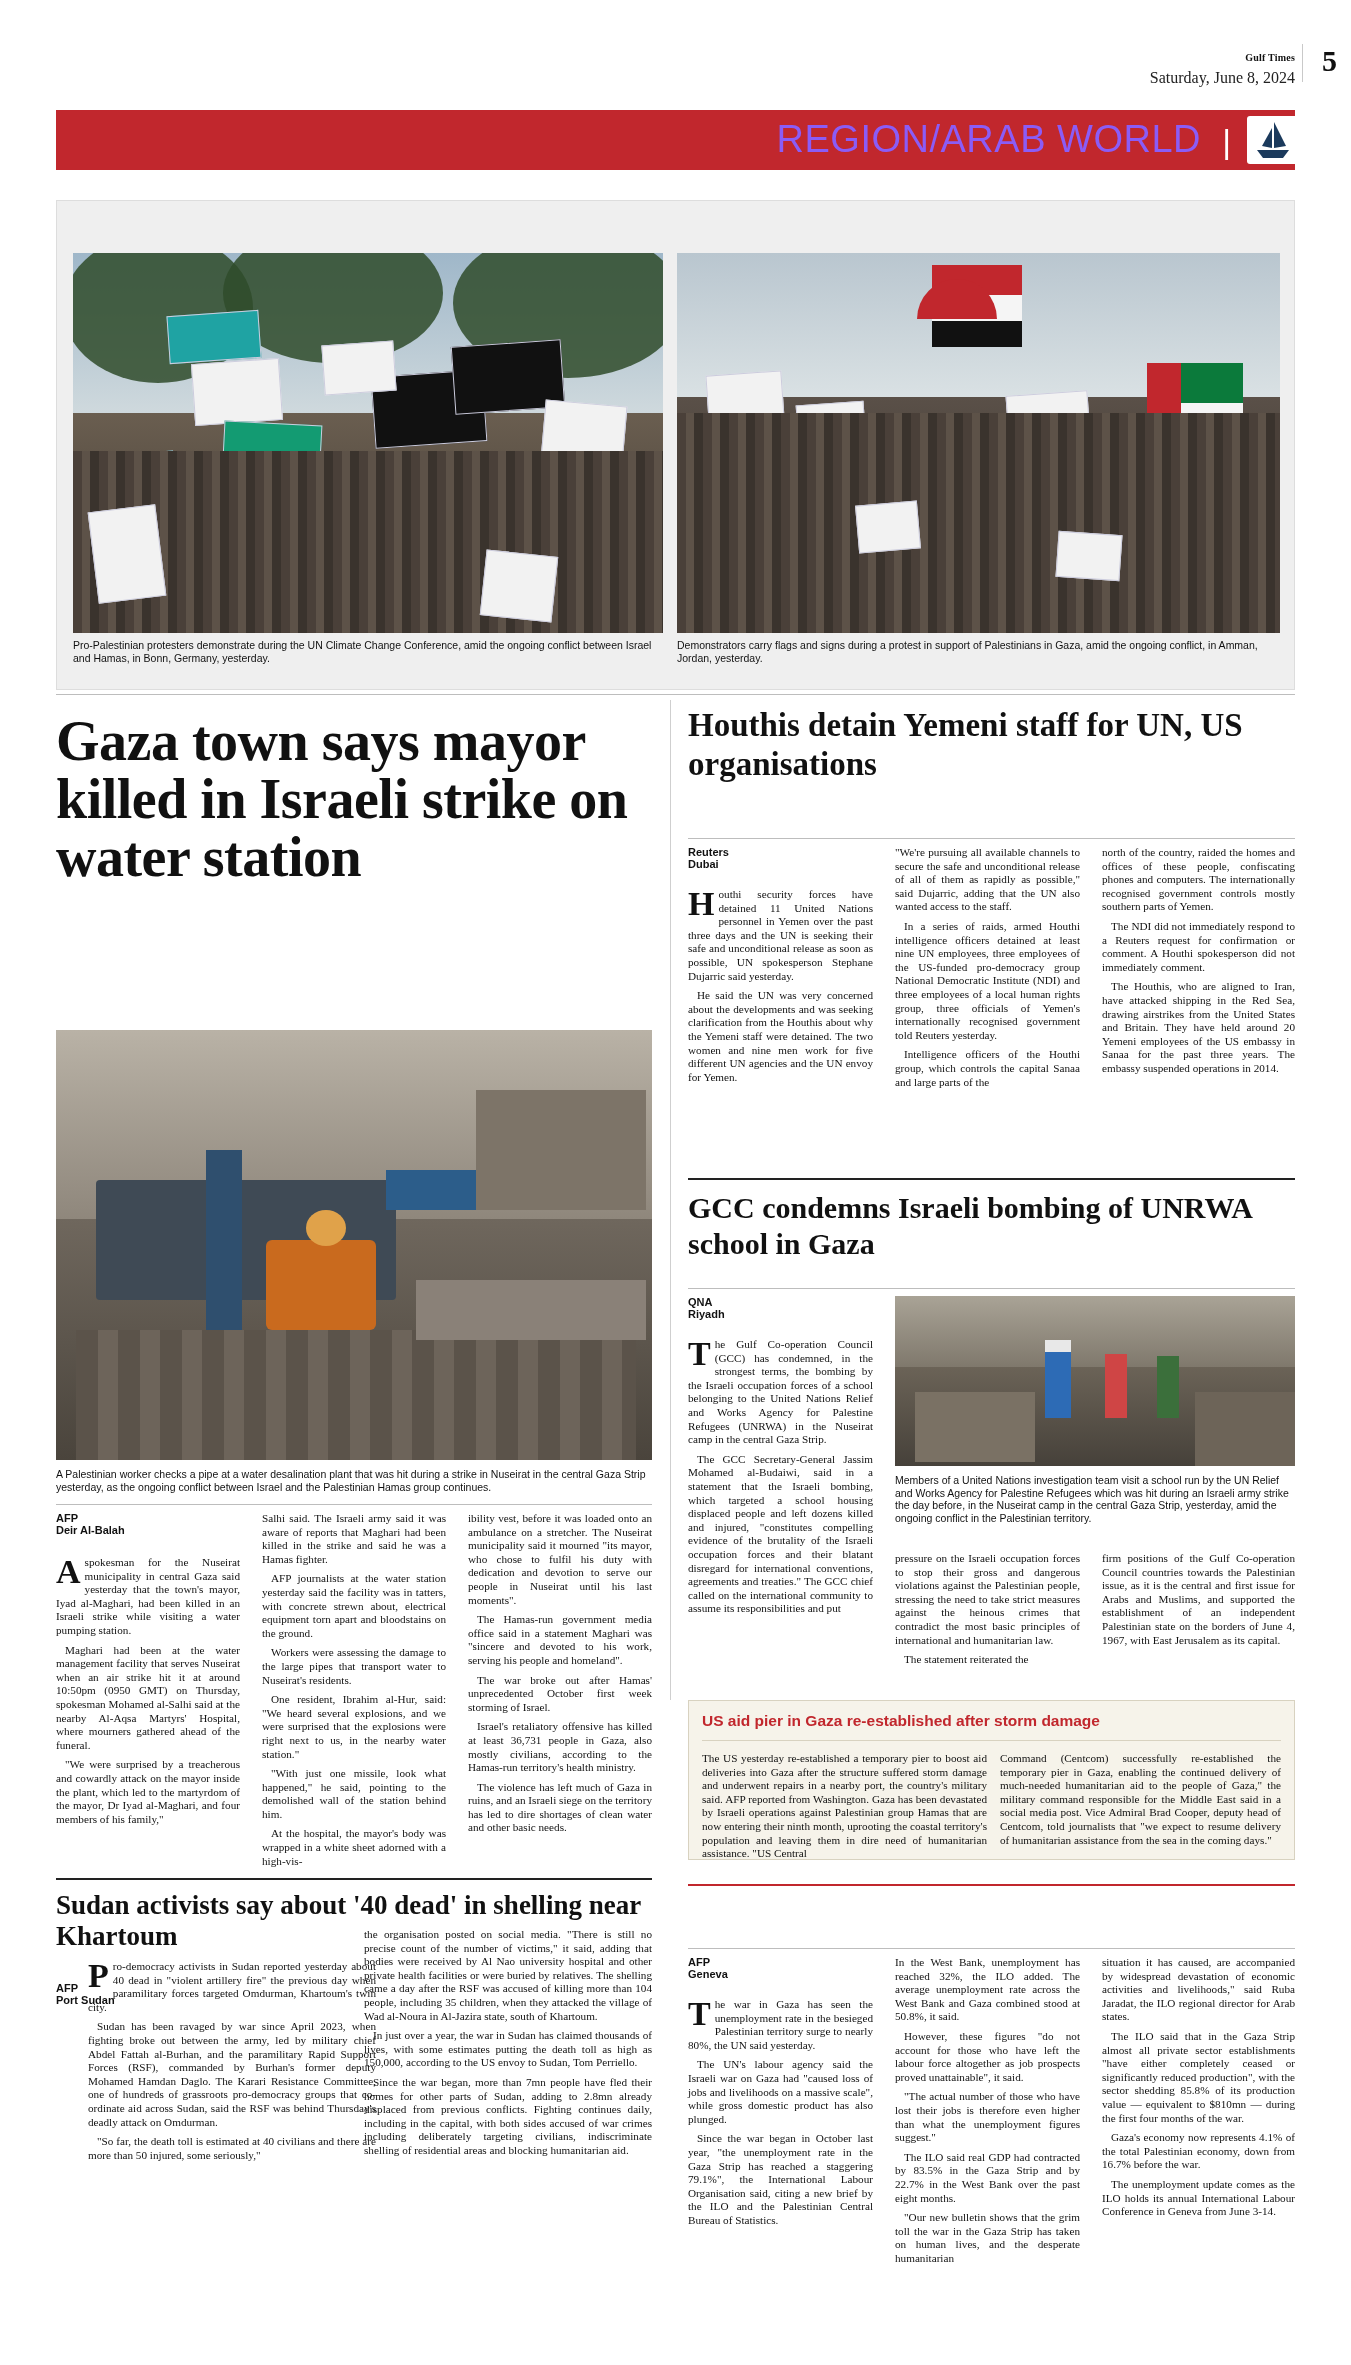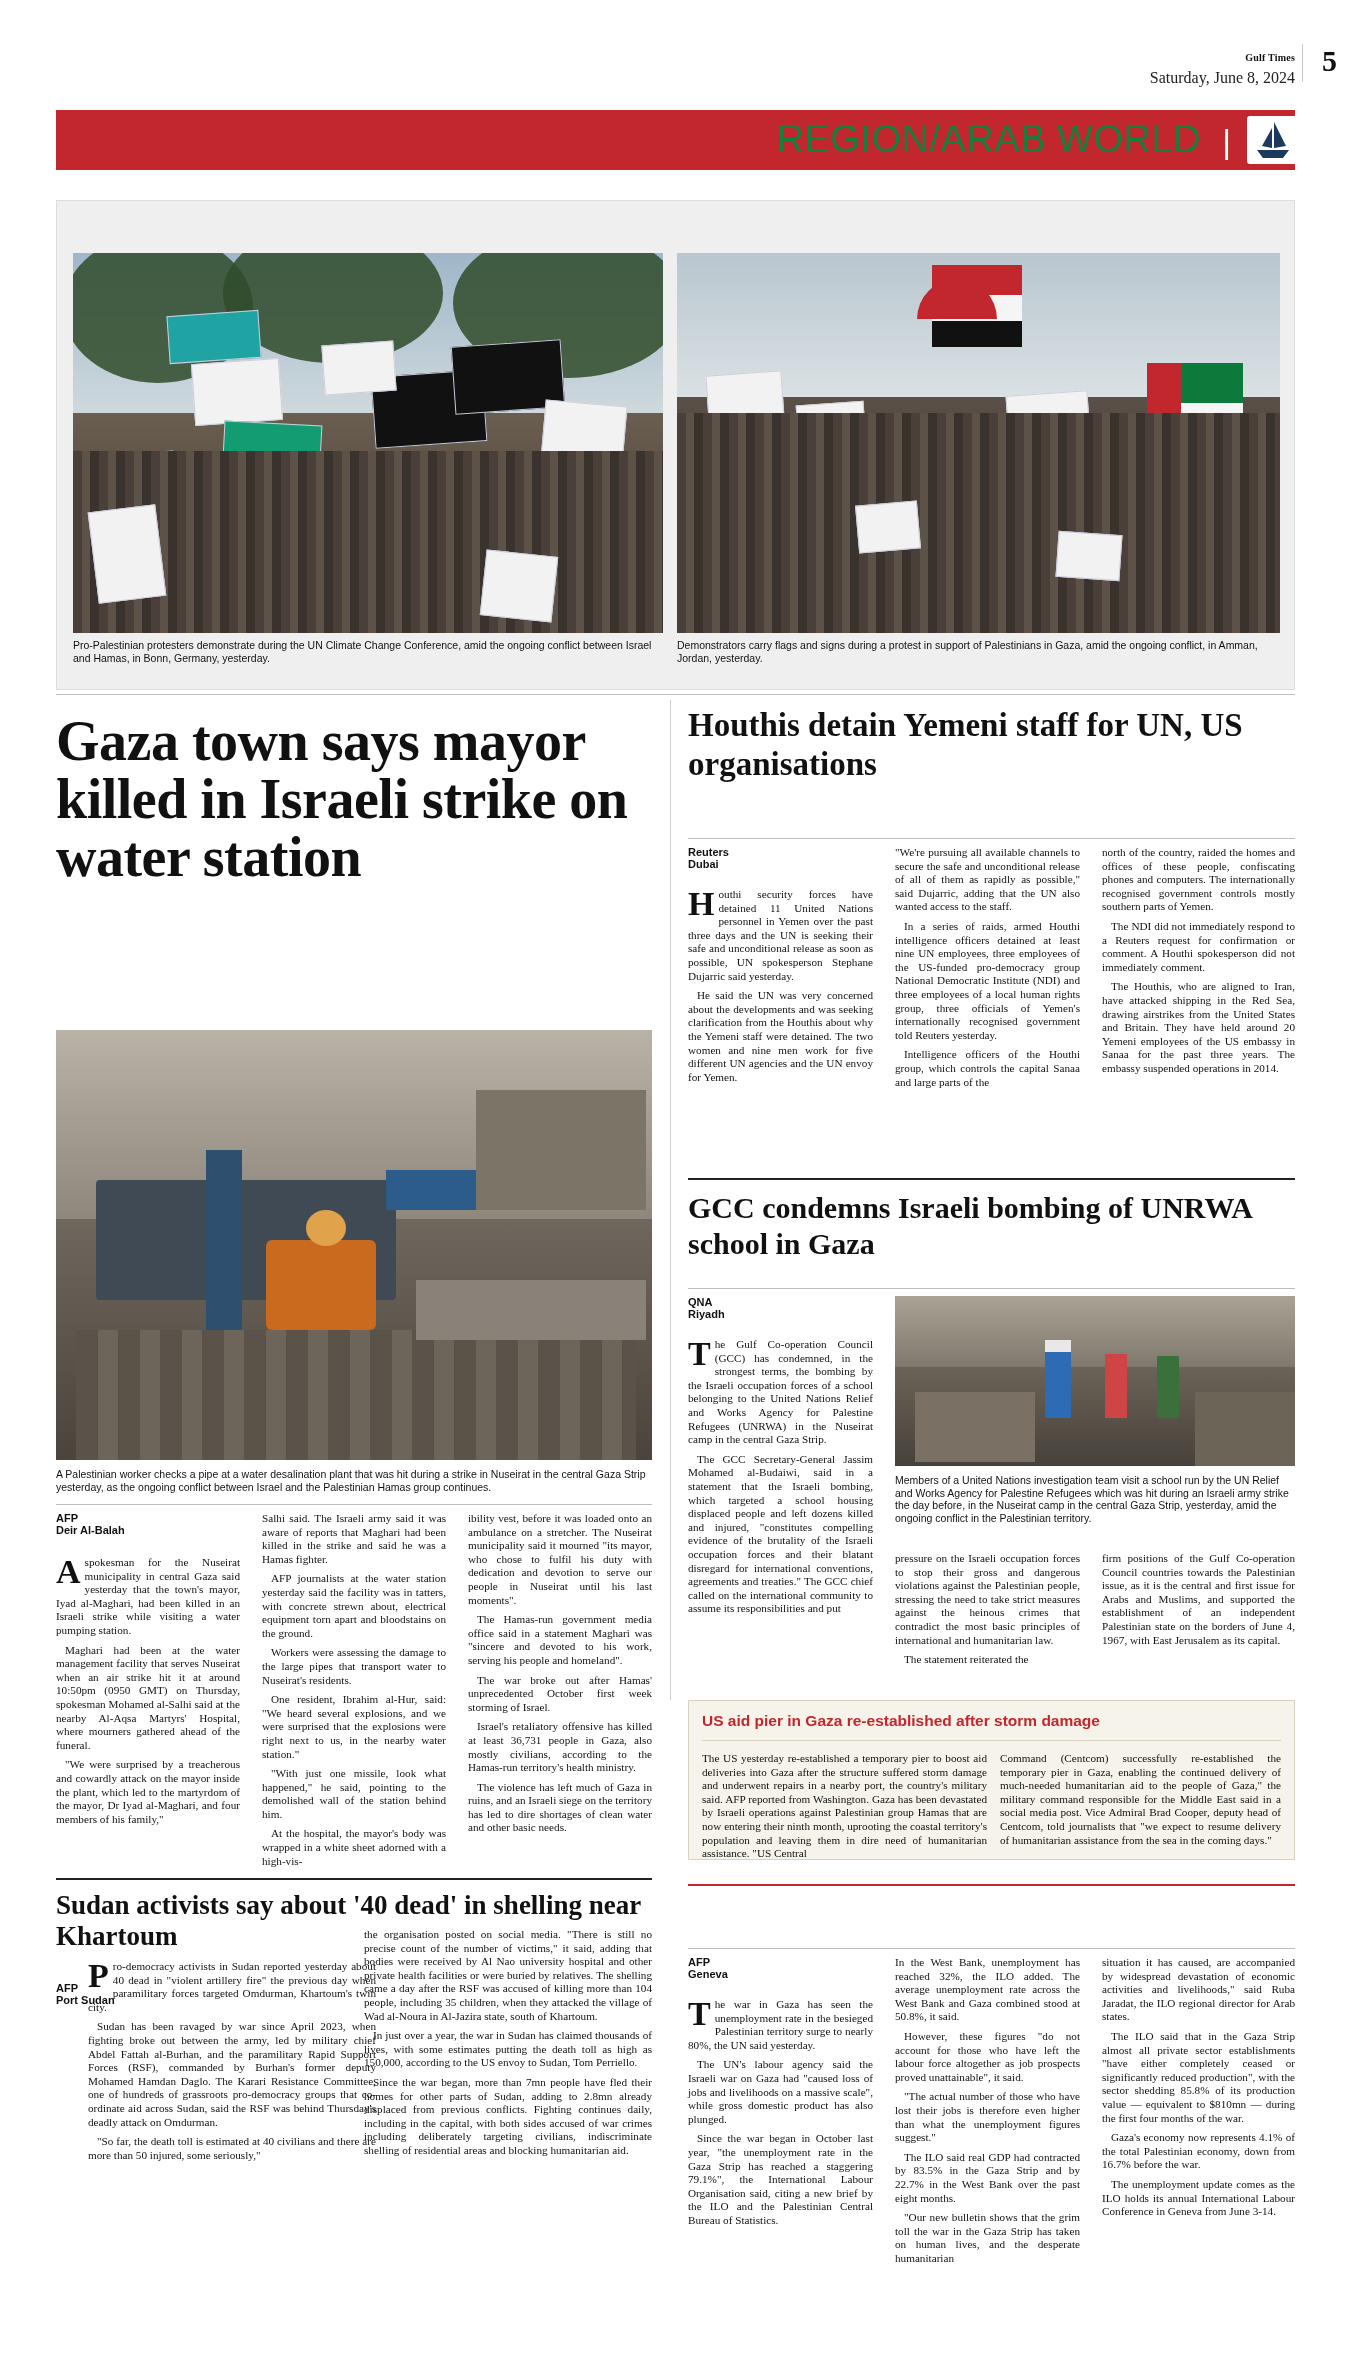--- a/index.html
+++ b/index.html
@@ -8,21 +8,21 @@
 
   
   .masthead{position:absolute;left:0;top:0;width:1351px;height:118px;}
   .mast-right{position:absolute;right:56px;top:52px;text-align:right;}
   .mast-paper{font-family:"Liberation Serif",serif;font-weight:bold;font-size:10px;letter-spacing:.2px;}
   .mast-date{font-size:16px;color:#222;margin-top:6px;}
   .mast-pageno{position:absolute;right:14px;top:44px;font-size:30px;font-weight:bold;font-family:"Liberation Serif",serif;}
   .mast-rule{position:absolute;right:48px;top:44px;width:1px;height:38px;background:#c9c9c9;}
 
   .section-bar{position:absolute;left:56px;top:110px;width:1239px;height:60px;background:#c1272d;}
-  .section-title{position:absolute;right:150px;top:118px;color:#15803d;font-size:38px;font-family:"Liberation Sans",sans-serif;font-weight:400;letter-spacing:.5px;}
+  .section-title{position:absolute;right:150px;top:118px;color:#8b5cf6;font-size:38px;font-family:"Liberation Sans",sans-serif;font-weight:400;letter-spacing:.5px;}
   .section-pipe{position:absolute;right:120px;top:122px;color:#fff;font-size:34px;font-family:"Liberation Sans",sans-serif;}
   .section-logo{position:absolute;right:52px;top:116px;width:52px;height:48px;background:#fff;border-radius:3px;}
   .section-logo svg{display:block;}
 
   
   .photoblock{position:absolute;left:56px;top:200px;width:1239px;height:490px;background:#efefef;border:1px solid #ddd;box-sizing:border-box;}
   .pb-title{position:absolute;left:16px;top:10px;font-size:24px;font-weight:bold;font-family:"Liberation Serif",serif;margin-top:40px;}
   .photo{position:absolute;top:52px;overflow:hidden;}
   .photo.left{left:16px;width:590px;height:380px;}
   .photo.right{left:620px;width:603px;height:380px;}

